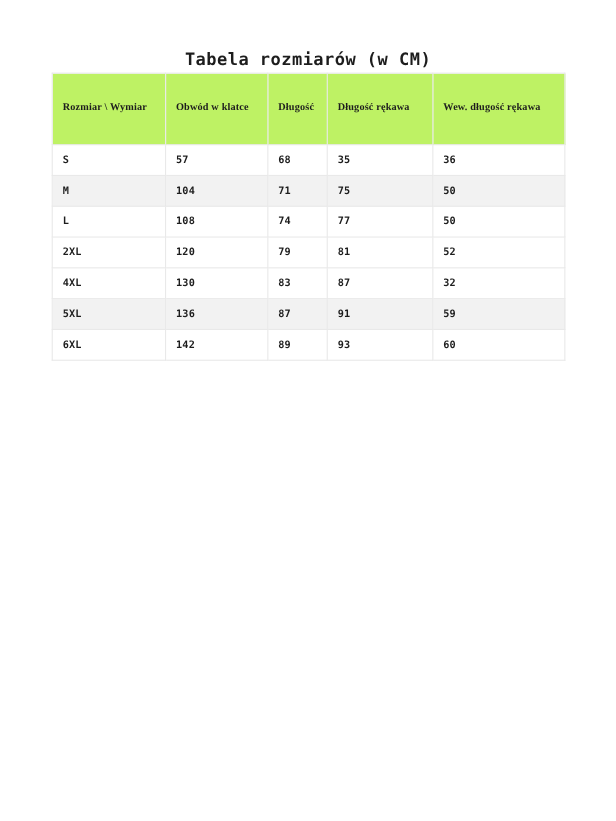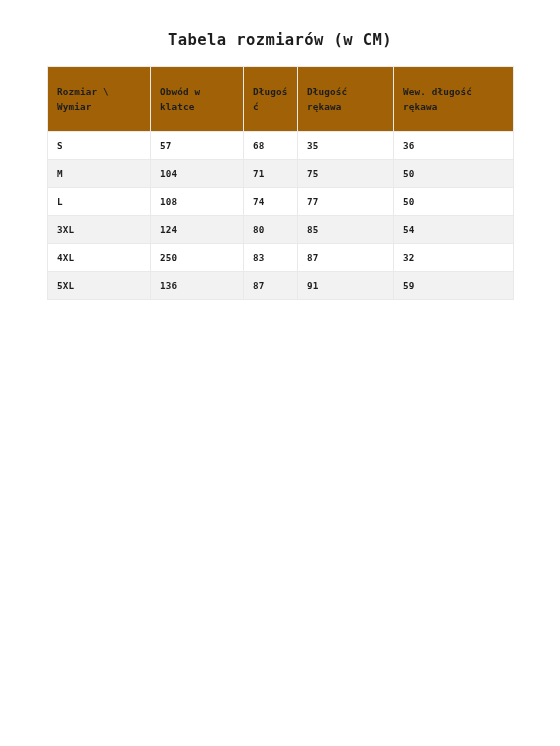--- a/index.html
+++ b/index.html
@@ -15,21 +15,21 @@
     overflow: hidden;
   }
   .page {
     position: relative;
     width: 560px;
     height: 746px;
     box-sizing: border-box;
   }
   .page-title {
     margin: 0;
-    padding-top: 31px;
+    padding-top: 45px;
     text-align: center;
     font-size: 15.5px;
     font-weight: bold;
     letter-spacing: 0.4px;
     color: #1d1d1d;
     font-family: "DejaVu Sans Mono", "Liberation Mono", monospace;
   }
   .table-wrap {
     position: absolute;
     left: 47px;
@@ -57,22 +57,23 @@
     padding: 7px 9px;
     font-weight: bold;
     line-height: 1.62;
     letter-spacing: 0.15px;
     color: #1d1d1d;
     word-wrap: break-word;
     overflow-wrap: break-word;
   }
   table.size-table thead th {
     height: 50px;
-    background: #a16207;
+    background: #bef264;
     vertical-align: middle;
+    font-family: Liberation Serif, serif;
   }
   table.size-table tbody td {
     height: 28px;
     box-sizing: border-box;
     padding-top: 4px;
     padding-bottom: 4px;
   }
   table.size-table tbody tr.odd td { background: #ffffff; }
   table.size-table tbody tr.even td { background: #f2f2f2; }
 </style>
@@ -116,38 +117,45 @@
           <td>75</td>
           <td>50</td>
         </tr>
         <tr class="odd">
           <td>L</td>
           <td>108</td>
           <td>74</td>
           <td>77</td>
           <td>50</td>
         </tr>
-        <tr class="even">
-          <td>3XL</td>
-          <td>124</td>
-          <td>80</td>
-          <td>85</td>
-          <td>54</td>
+        <tr class="odd">
+          <td>2XL</td>
+          <td>120</td>
+          <td>79</td>
+          <td>81</td>
+          <td>52</td>
         </tr>
         <tr class="odd">
           <td>4XL</td>
-          <td>250</td>
+          <td>130</td>
           <td>83</td>
           <td>87</td>
           <td>32</td>
         </tr>
         <tr class="even">
           <td>5XL</td>
           <td>136</td>
           <td>87</td>
           <td>91</td>
           <td>59</td>
         </tr>
+        <tr class="odd">
+          <td>6XL</td>
+          <td>142</td>
+          <td>89</td>
+          <td>93</td>
+          <td>60</td>
+        </tr>
       </tbody>
     </table>
   </div>
 
 </div>
 
 </body></html>

